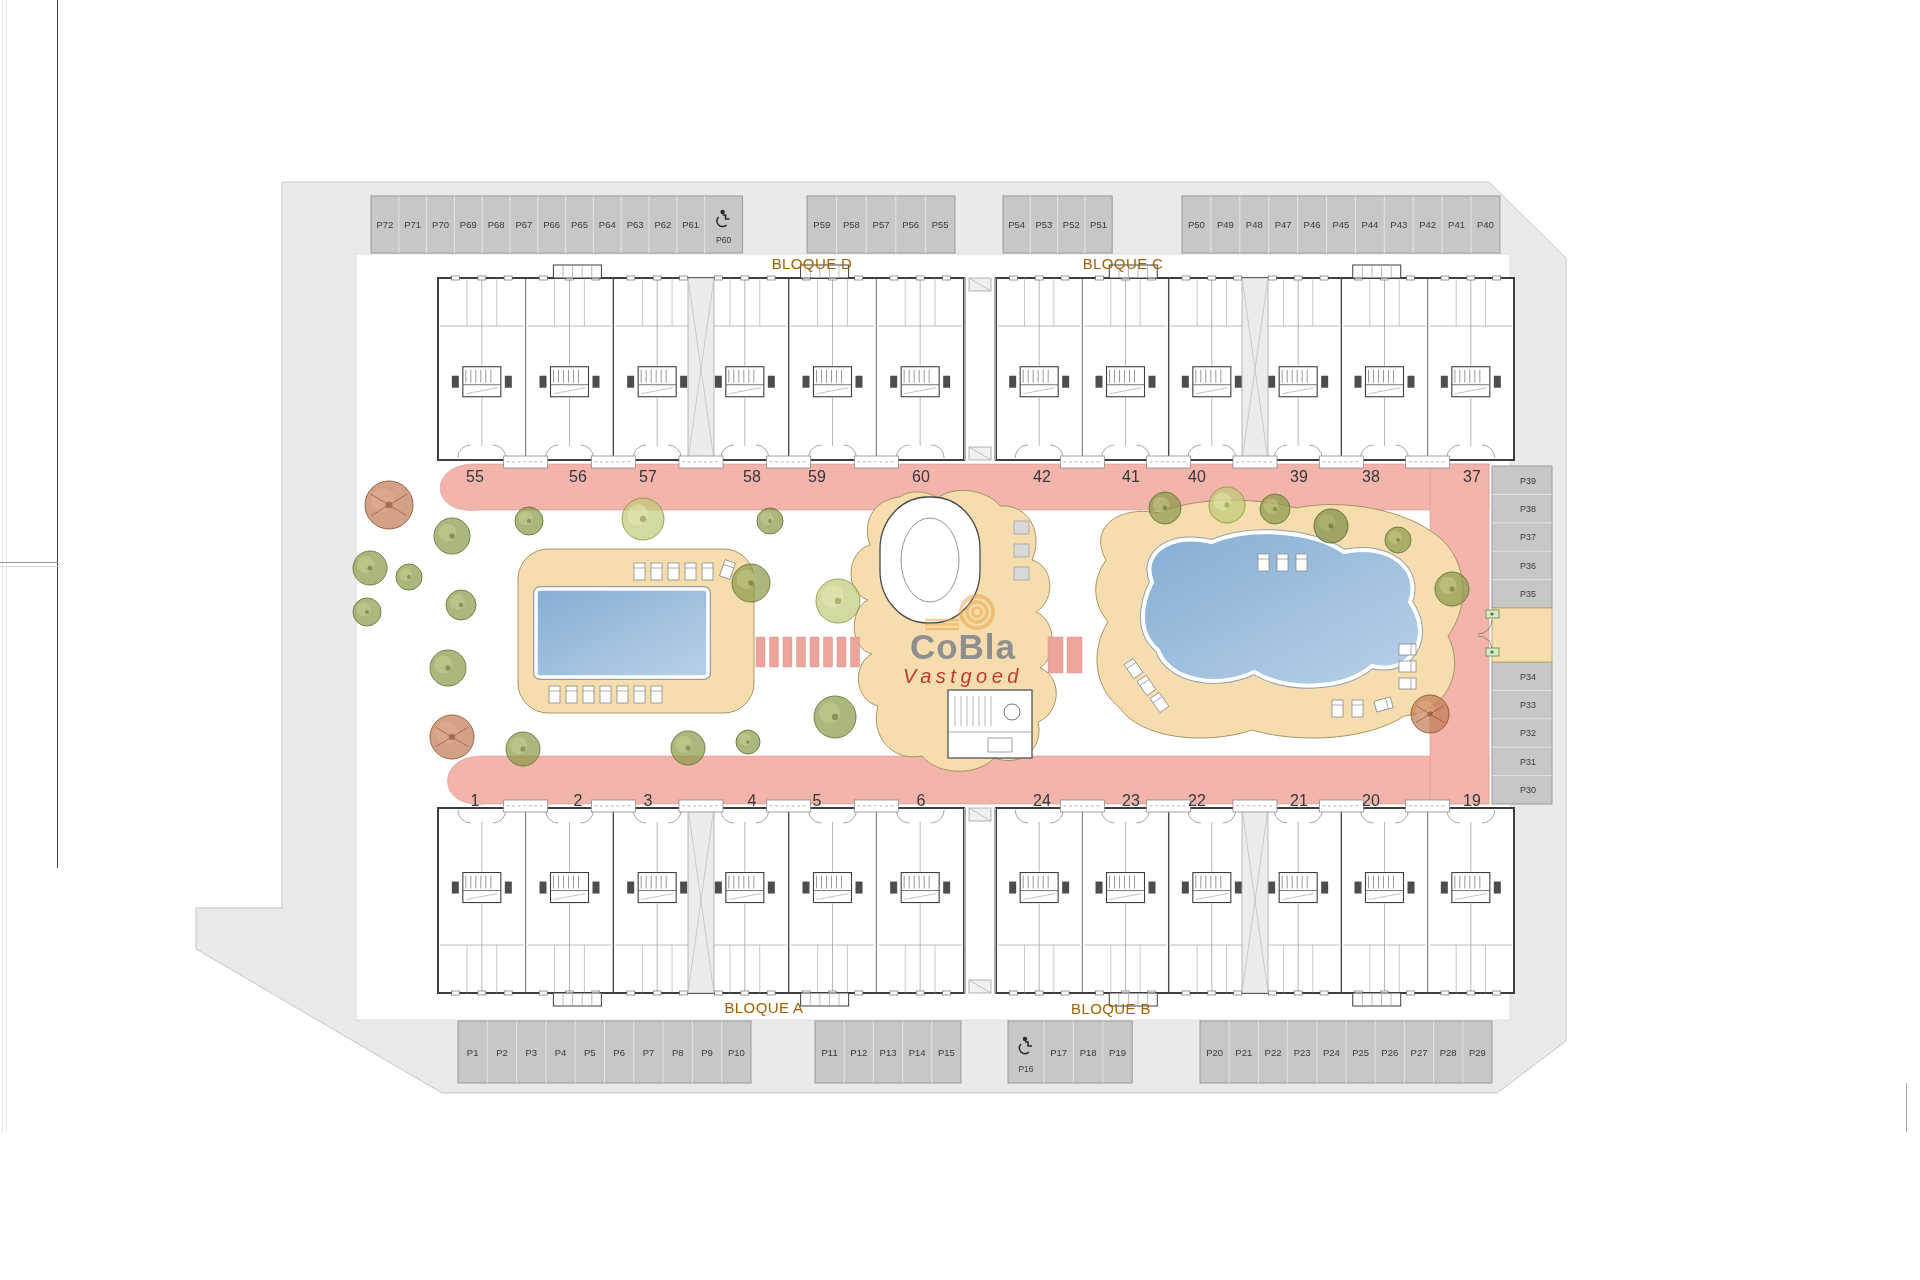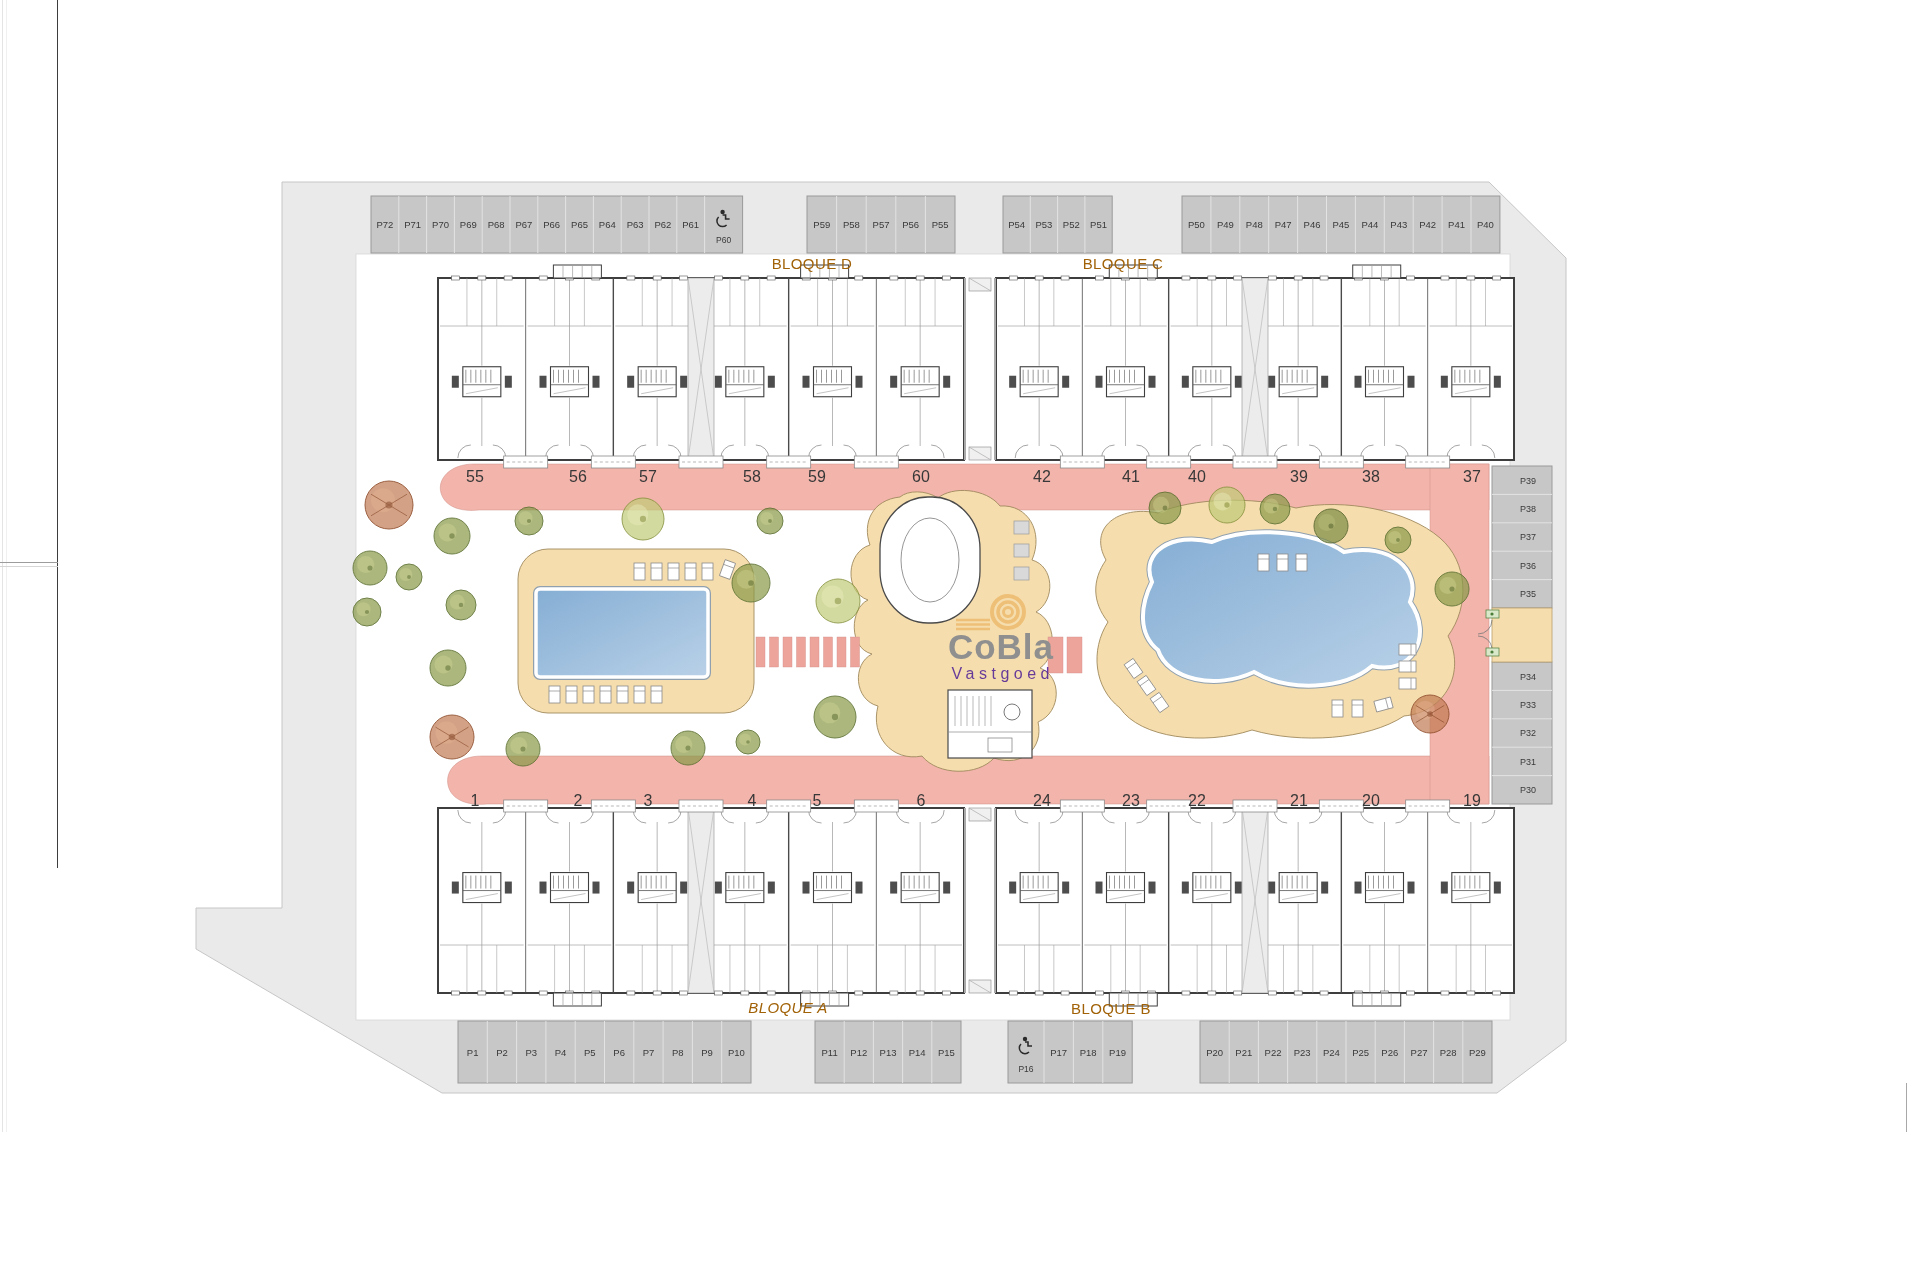--- a/index.html
+++ b/index.html
@@ -1,24 +1,24 @@
 <!DOCTYPE html>
 <html><head>
 <meta charset="utf-8">
 <style>
   html,body{margin:0;padding:0;background:#fff;}
   .canvas{position:relative;width:1920px;height:1132px;background:#ffffff;overflow:hidden;
           font-family:"Liberation Sans",sans-serif;}
   svg#plan{position:absolute;left:0;top:0;}
   .bloque{position:absolute;transform:translate(-50%,-50%);font-size:15px;color:#a16207;
           letter-spacing:.4px;white-space:nowrap;}
-  .watermark{position:absolute;left:872px;top:592px;width:182px;text-align:right;pointer-events:none;}
+  .watermark{position:absolute;left:872px;top:592px;width:182px;text-align:center;pointer-events:none;}
   .wm-swirl{height:42px;margin-bottom:-8px;}
   .wm-title{font-size:35px;font-weight:600;color:#8f8f8f;line-height:34px;letter-spacing:1px;}
-  .wm-sub{font-size:16px;color:#4c1d95;letter-spacing:4.5px;margin-top:1px;opacity:.85;}
+  .wm-sub{font-size:20px;color:#b91c1c;letter-spacing:4.5px;margin-top:1px;opacity:.85;font-style:italic;}
   .disclaimer{position:absolute;left:1532px;top:1267px;font-family:"Liberation Serif",serif;
               font-style:italic;font-size:10.5px;color:#3a3a3a;white-space:nowrap;letter-spacing:.2px;}
   .edge-a{position:absolute;left:2px;top:0;width:1px;height:1280px;background:#e4e4e4;}
   .edge-b{position:absolute;left:6px;top:0;width:1px;height:1280px;background:#f0f0f0;}
   .fold-v{position:absolute;left:57px;top:0;width:1.4px;height:868px;background:#3d3d3d;}
   .fold-h1{position:absolute;left:0;top:562px;width:58px;height:1px;background:#9c9c9c;}
   .fold-h2{position:absolute;left:0;top:566px;width:58px;height:1px;background:#d6d6d6;}
   .br-v{position:absolute;left:1906px;top:1083px;width:1.4px;height:197px;background:#a8a8a8;}
   .half-moon{position:absolute;left:1885px;top:1203px;width:9.5px;height:19px;background:#1b1b1b;
              border-radius:0 9.5px 9.5px 0;}
@@ -1293,21 +1293,21 @@
         <text x="1131" y="806" font-size="16" fill="#383838" text-anchor="middle" font-family="Liberation Sans, sans-serif">23</text>
         <text x="1197" y="806" font-size="16" fill="#383838" text-anchor="middle" font-family="Liberation Sans, sans-serif">22</text>
         <text x="1299" y="806" font-size="16" fill="#383838" text-anchor="middle" font-family="Liberation Sans, sans-serif">21</text>
         <text x="1371" y="806" font-size="16" fill="#383838" text-anchor="middle" font-family="Liberation Sans, sans-serif">20</text>
         <text x="1472" y="806" font-size="16" fill="#383838" text-anchor="middle" font-family="Liberation Sans, sans-serif">19</text>
       </g>
     </svg>
 
   <div class="bloque" style="left:812px;top:263px;">BLOQUE D</div>
   <div class="bloque" style="left:1111px;top:263px;margin-left:12px;">BLOQUE C</div>
-  <div class="bloque" style="left:788px;top:1007px;font-style:italic;">BLOQUE A</div>
+  <div class="bloque" style="left:764px;top:1007px;">BLOQUE A</div>
   <div class="bloque" style="left:1111px;top:1008px;">BLOQUE B</div>
 
   <div class="watermark">
     <svg class="wm-swirl" width="120" height="42" viewBox="0 0 120 42">
       <g stroke="#e8a23f" fill="none" opacity="0.5">
         <circle cx="74" cy="20" r="16" stroke-width="4"></circle>
         <circle cx="74" cy="20" r="10" stroke-width="3.5"></circle>
         <circle cx="74" cy="20" r="4.5" stroke-width="3"></circle>
         <line x1="22" y1="28" x2="56" y2="28" stroke-width="2.5"></line>
         <line x1="22" y1="32.5" x2="56" y2="32.5" stroke-width="2.5"></line>

